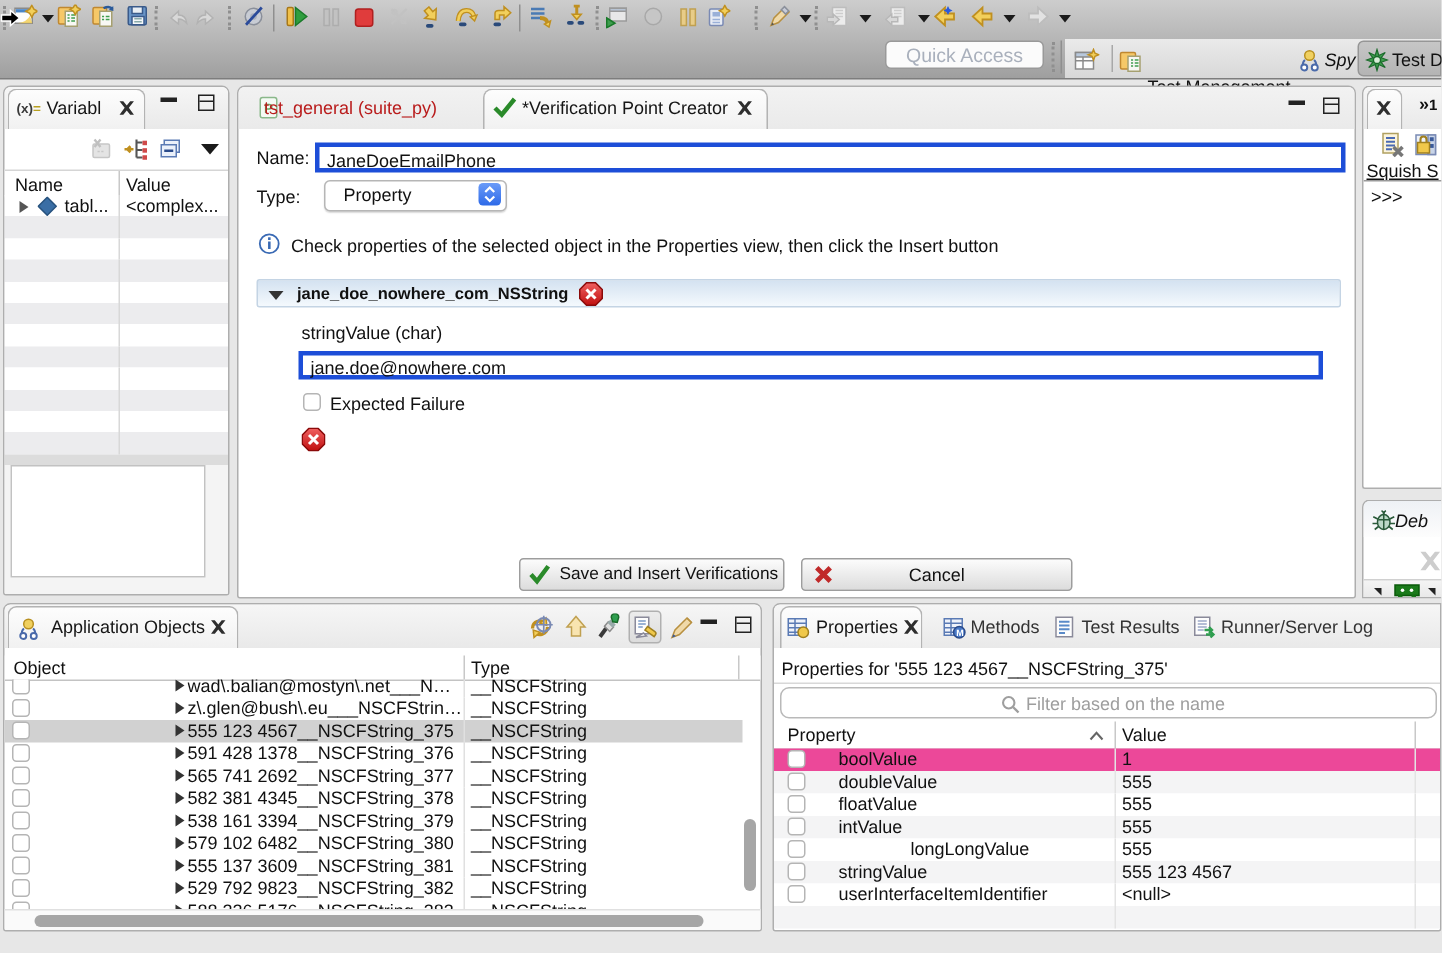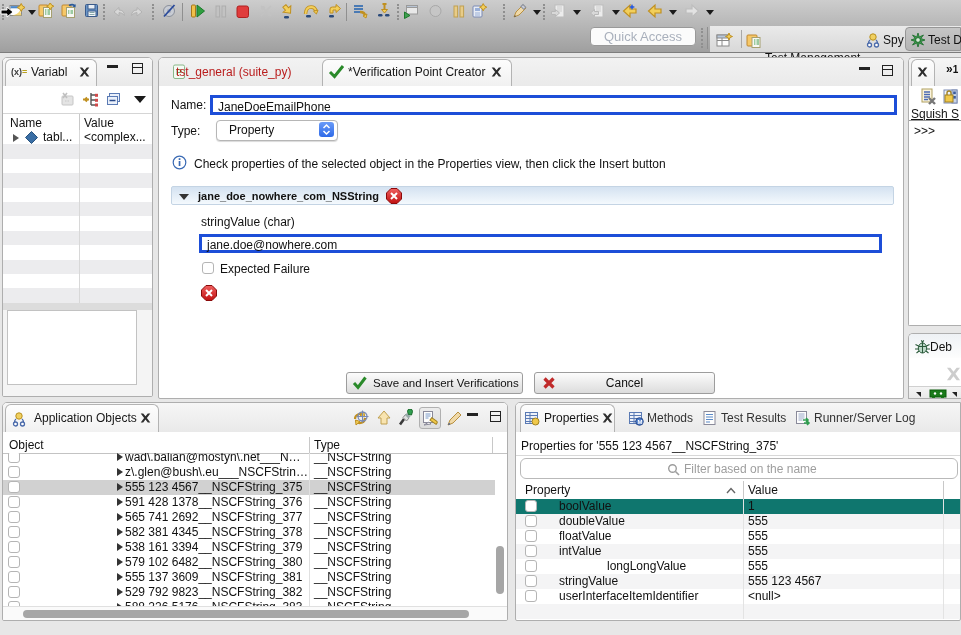--- a/index.html
+++ b/index.html
@@ -177,21 +177,21 @@
         <rect x="6" y="5.5" width="8" height="10" fill="#f8f8f4" stroke="#a6a070"></rect>
         <path d="M8 8h1.4M8 10h1.4M8 12h1.4M10.5 8H13M10.5 10H13M10.5 12H13" stroke="#3f9e4f" stroke-width="1.1"></path>
       </svg>
       <div class="abs" style="left:765px;top:51px;font-size:12px;">Test Management</div>
       <svg class="abs" style="left:866px;top:32px;" width="16" height="17" viewBox="0 0 16 17">
         <circle cx="7" cy="5" r="3.2" fill="#f0d060" stroke="#b89020"></circle>
         <path d="M4 8 Q2.5 9 2.5 11.5 M10 8 Q11.5 9 11.5 11.5" fill="none" stroke="#4a6aaa" stroke-width="1.4"></path>
         <circle cx="3.5" cy="13" r="2" fill="#fff" stroke="#4a6aaa" stroke-width="1.3"></circle>
         <circle cx="10.5" cy="13" r="2" fill="#fff" stroke="#4a6aaa" stroke-width="1.3"></circle>
       </svg>
-      <div class="abs" style="left:883px;top:33px;font-size:12px;">Spy</div>
+      <div class="abs" style="left:883px;top:33px;font-size:12px;font-style:italic;">Spy</div>
       <div class="abs" style="left:905px;top:27px;width:56px;height:24px;background:linear-gradient(#c6c6c6,#b4b4b4);border:1px solid #969696;border-radius:4px 0 0 4px;box-sizing:border-box;"></div>
       <svg class="abs" style="left:910px;top:32px;" width="16" height="16" viewBox="0 0 16 16">
         <path d="M8 1 L9.2 5 L13.5 3 L10.8 6.5 L15 8 L10.8 9.5 L13.5 13 L9.2 11 L8 15 L6.8 11 L2.5 13 L5.2 9.5 L1 8 L5.2 6.5 L2.5 3 L6.8 5 Z" fill="#3f9e4f" stroke="#1a6a2a" stroke-width="0.8"></path>
         <circle cx="8" cy="8" r="2.4" fill="#d8ecd8" stroke="#1a6a2a"></circle>
       </svg>
       <div class="abs" style="left:928px;top:33px;font-size:12px;">Test D</div>
     </div>
 </div>
 
 <div class="panel" id="varspanel" style="left:2px;top:57px;width:151px;height:340px;">
@@ -379,21 +379,21 @@
   <div class="abs" style="left:5px;top:66px;">&gt;&gt;&gt;</div>
 </div>
 
 <div class="panel" id="rdeb" style="left:908px;top:333px;width:53px;height:66px;border-radius:5px 0 0 0;border-right:none;">
   <div class="tabstrip" style="height:24px;background:linear-gradient(#eef1f5,#fdfdfd);"></div>
   <svg class="abs" style="left:5px;top:5px;" width="17" height="17" viewBox="0 0 17 17">
       <ellipse cx="8.5" cy="9" rx="4.2" ry="5" fill="#bcd8c8" stroke="#2a5a3a"></ellipse>
       <path d="M8.5 4 L8.5 14 M5 7.5 h7" stroke="#2a5a3a"></path>
       <path d="M8.5 4 Q8.5 2 7 1.5 M8.5 4 Q8.5 2 10 1.5 M4.5 7 L1.5 5.5 M12.5 7 L15.5 5.5 M4.5 10 L1 10 M12.5 10 L16 10 M5 12 L2.5 14 M12 12 L14.5 14" fill="none" stroke="#2a5a3a" stroke-width="1.1"></path>
     </svg>
-  <div class="abs" style="left:21px;top:6px;">Deb</div>
+  <div class="abs" style="left:21px;top:6px;font-style:italic;">Deb</div>
   <svg class="abs" style="left:37px;top:33px" width="15" height="14" viewBox="0 0 11 10">
       <path d="M0.7 0.5 L3.2 0.5 L5.5 3.3 L7.8 0.5 L10.3 0.5 L6.9 4.9 L10.3 9.5 L7.8 9.5 L5.5 6.6 L3.2 9.5 L0.7 9.5 L4.1 4.9 Z" fill="#cdcdcd"></path>
     </svg>
   <div class="abs" style="left:0;top:52px;width:53px;height:14px;background:linear-gradient(#f4f4f4,#e6e6e6);border-top:1px solid #d0d0d0;">
     <div class="arrow" style="left:7px;top:5px;border-left:5px solid transparent;border-top:5px solid #222;"></div>
     <svg class="abs" style="left:20px;top:2px;" width="18" height="11" viewBox="0 0 18 11">
         <rect x="1" y="1" width="16" height="7" fill="#1a7a1a" stroke="#0a5a0a"></rect>
         <rect x="3" y="8" width="3" height="2.5" fill="#1a7a1a"></rect>
         <rect x="12" y="8" width="3" height="2.5" fill="#1a7a1a"></rect>
         <circle cx="6" cy="4.5" r="1.2" fill="#fff"></circle>
@@ -586,21 +586,21 @@
   <div class="abs hdrline" style="left:0;top:78px;width:446px;height:18px;background:#fff;">
     <div class="abs" style="left:9px;top:2px;">Property</div>
     <svg class="abs" style="left:210px;top:6px;" width="10" height="7" viewBox="0 0 10 7">
         <path d="M1 6 L5 1.5 L9 6" fill="none" stroke="#666" stroke-width="1.4"></path>
       </svg>
     <div class="abs" style="left:232px;top:2px;">Value</div>
     <div class="abs" style="left:227px;top:0;width:1px;height:18px;background:#c8c8c8;"></div>
     <div class="abs" style="left:427px;top:0;width:1px;height:18px;background:#c8c8c8;"></div>
   </div>
   <div id="proprows">
-      <div class="abs" style="left:0;top:96px;width:446px;height:15px;background:#0f766e;">
+      <div class="abs" style="left:0;top:96px;width:446px;height:15px;background:#ec4899;">
         <div class="chk" style="left:9px;top:1px;"></div>
         <div class="abs" style="left:43px;top:0px;">boolValue</div>
         <div class="abs" style="left:232px;top:0px;">1</div>
         <div class="abs" style="left:227px;top:0;width:1px;height:15px;background:#e3e3e3;"></div>
         <div class="abs" style="left:427px;top:0;width:1px;height:15px;background:#e3e3e3;"></div>
       </div>
       <div class="abs" style="left:0;top:111px;width:446px;height:15px;background:#f4f4f5;">
         <div class="chk" style="left:9px;top:1px;"></div>
         <div class="abs" style="left:43px;top:0px;text-align:center;">doubleValue</div>
         <div class="abs" style="left:232px;top:0px;">555</div>

